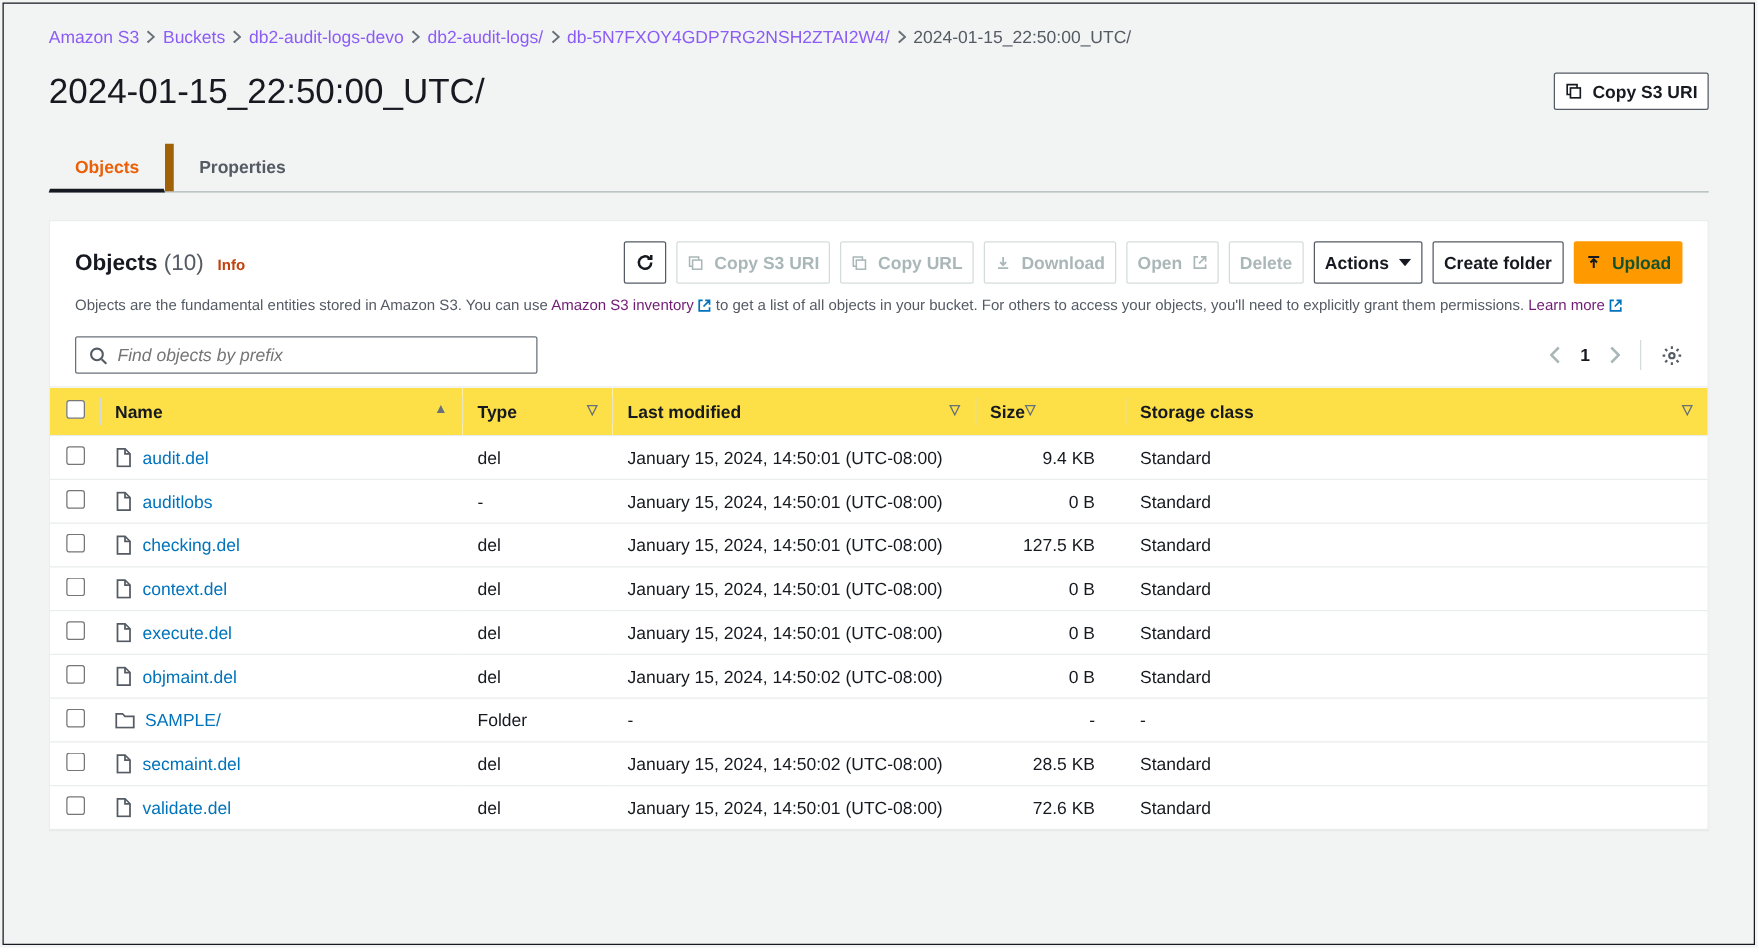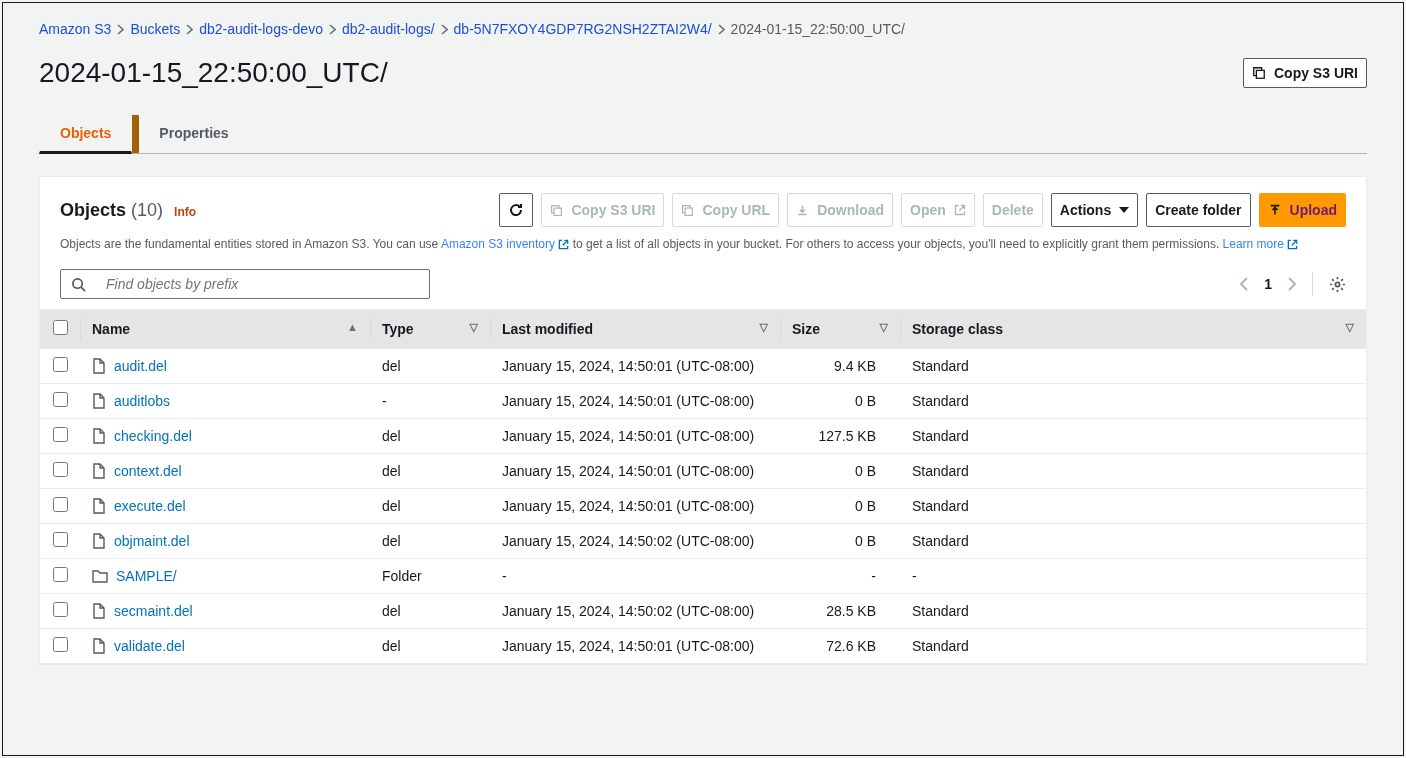--- a/index.html
+++ b/index.html
@@ -1,59 +1,59 @@
 <!DOCTYPE html>
 <html><head>
 <meta charset="utf-8">
 <style>
 * { box-sizing: border-box; margin: 0; padding: 0; }
 body { font-family: "Amazon Ember", "Helvetica Neue", Arial, sans-serif; background: #f2f3f3; color: #16191f; font-size: 14px; }
 .page { border: 1px solid #16191f; margin: 2px; background: #f2f3f3; padding: 18px 36px 30px 36px; min-height: 754px; }
 .breadcrumb { display: flex; align-items: center; flex-wrap: wrap; gap: 6px; margin-bottom: 20px; font-size: 14px; }
-.breadcrumb a { color: #1d4ed8; text-decoration: none; }
+.breadcrumb a { color: #8b5cf6; text-decoration: none; }
 .breadcrumb .sep { color: #687078; }
 .breadcrumb .current { color: #545b64; }
 .title-row { display: flex; justify-content: space-between; align-items: center; margin-bottom: 26px; }
 .title-row h1 { font-size: 28px; font-weight: 400; }
 .btn { display: inline-flex; align-items: center; gap: 8px; background: #fff; border: 1px solid #545b64; border-radius: 2px; padding: 6px 8px; font-size: 14px; font-weight: 700; cursor: pointer; color: #16191f; white-space: nowrap; }
 .btn.disabled { color: #aab7b8; border-color: #d5dbdb; cursor: default; }
-.btn.primary { background: #ff9900; border-color: #ff9900; color: #701a75; text-align: center; }
+.btn.primary { background: #ff9900; border-color: #ff9900; color: #14532d; text-align: center; }
 .tabs { display: flex; border-bottom: 1px solid #aab7b8; margin-bottom: 22px; }
 .tab { padding: 10px 20px; font-weight: 700; color: #545b64; cursor: pointer; border-left: 1px solid transparent; border-right: 1px solid transparent; }
 .tab:not(:first-child) { border-left: 7px solid #a16207; }
 .tab.active { color: #eb5f07; border-bottom: 3px solid #16191f; margin-bottom: -1px; }
 .panel { background: #fff; border: 1px solid #eaeded; box-shadow: 0 1px 1px rgba(0,0,0,0.05); }
 .panel-header { padding: 16px 20px 6px 20px; }
 .panel-title-row { display: flex; align-items: center; justify-content: space-between; gap: 10px; margin-bottom: 8px; flex-wrap: wrap; }
 .panel-title { font-size: 18px; font-weight: 700; }
 .panel-title .count { font-weight: 400; color: #545b64; }
 .info-link { color: #c2410c; font-size: 12px; font-weight: 700; margin-left: 6px; cursor: pointer; }
 .toolbar { display: flex; gap: 8px; flex-wrap: wrap; }
 .icon-btn { width: 34px; height: 34px; display: inline-flex; align-items: center; justify-content: center; border: 1px solid #545b64; background: #fff; border-radius: 2px; cursor: pointer; }
 .desc { font-size: 12px; color: #545b64; line-height: 1.5; }
-.desc a { color: #3b82f6; text-decoration: none; }
+.desc a { color: #701a75; text-decoration: none; }
 .filter-row { display: flex; justify-content: space-between; align-items: center; padding: 10px 20px; gap: 12px; }
-.search-box { display: flex; align-items: center; border: 1px solid #687078; border-radius: 2px; padding: 6px 10px; width: 370px; gap: 20px; }
+.search-box { display: flex; align-items: center; border: 1px solid #687078; border-radius: 2px; padding: 6px 10px; width: 370px; gap: 8px; }
 .search-box input { border: none; outline: none; font-size: 14px; font-style: italic; color: #687078; flex: 1; }
 .pagination { display: flex; align-items: center; gap: 16px; }
 .pagination .page-arrow { color: #aab7b8; cursor: default; }
 .pagination .page-num { font-weight: 700; }
 .divider-v { width: 1px; height: 24px; background: #d5dbdb; }
 table { width: 100%; border-collapse: collapse; }
-thead th { text-align: left; font-size: 14px; font-weight: 700; padding: 10px 12px; border-top: 1px solid #eaeded; border-bottom: 1px solid #eaeded; background: #e5e5e5; position: relative; }
+thead th { text-align: left; font-size: 14px; font-weight: 700; padding: 10px 12px; border-top: 1px solid #eaeded; border-bottom: 1px solid #eaeded; background: #fde047; position: relative; }
 thead th:not(:first-child)::before { content: ""; position: absolute; left: 0; top: 20%; height: 60%; width: 1px; background: #d5dbdb; }
 tbody td { padding: 8px 12px; border-bottom: 1px solid #eaeded; font-size: 14px; }
 tbody tr:last-child td { border-bottom: none; }
 .chk { width: 40px; text-align: center; }
 input[type=checkbox] { width: 15px; height: 15px; cursor: pointer; }
 .name-cell { display: flex; align-items: center; gap: 8px; }
 .name-cell a { color: #0073bb; text-decoration: none; }
 .col-sort { float: right; color: #687078; font-size: 11px; }
 .size-col { text-align: right; padding-right: 24px; }
-.size-head { display: flex; justify-content: space-between; }
+.size-head { display: flex; }
 svg { display: block; }
 </style>
 </head>
 <body>
 
 <div class="page">
 
   <nav class="breadcrumb" id="breadcrumb">
       <a href="#">Amazon S3</a>
       <span class="sep">

